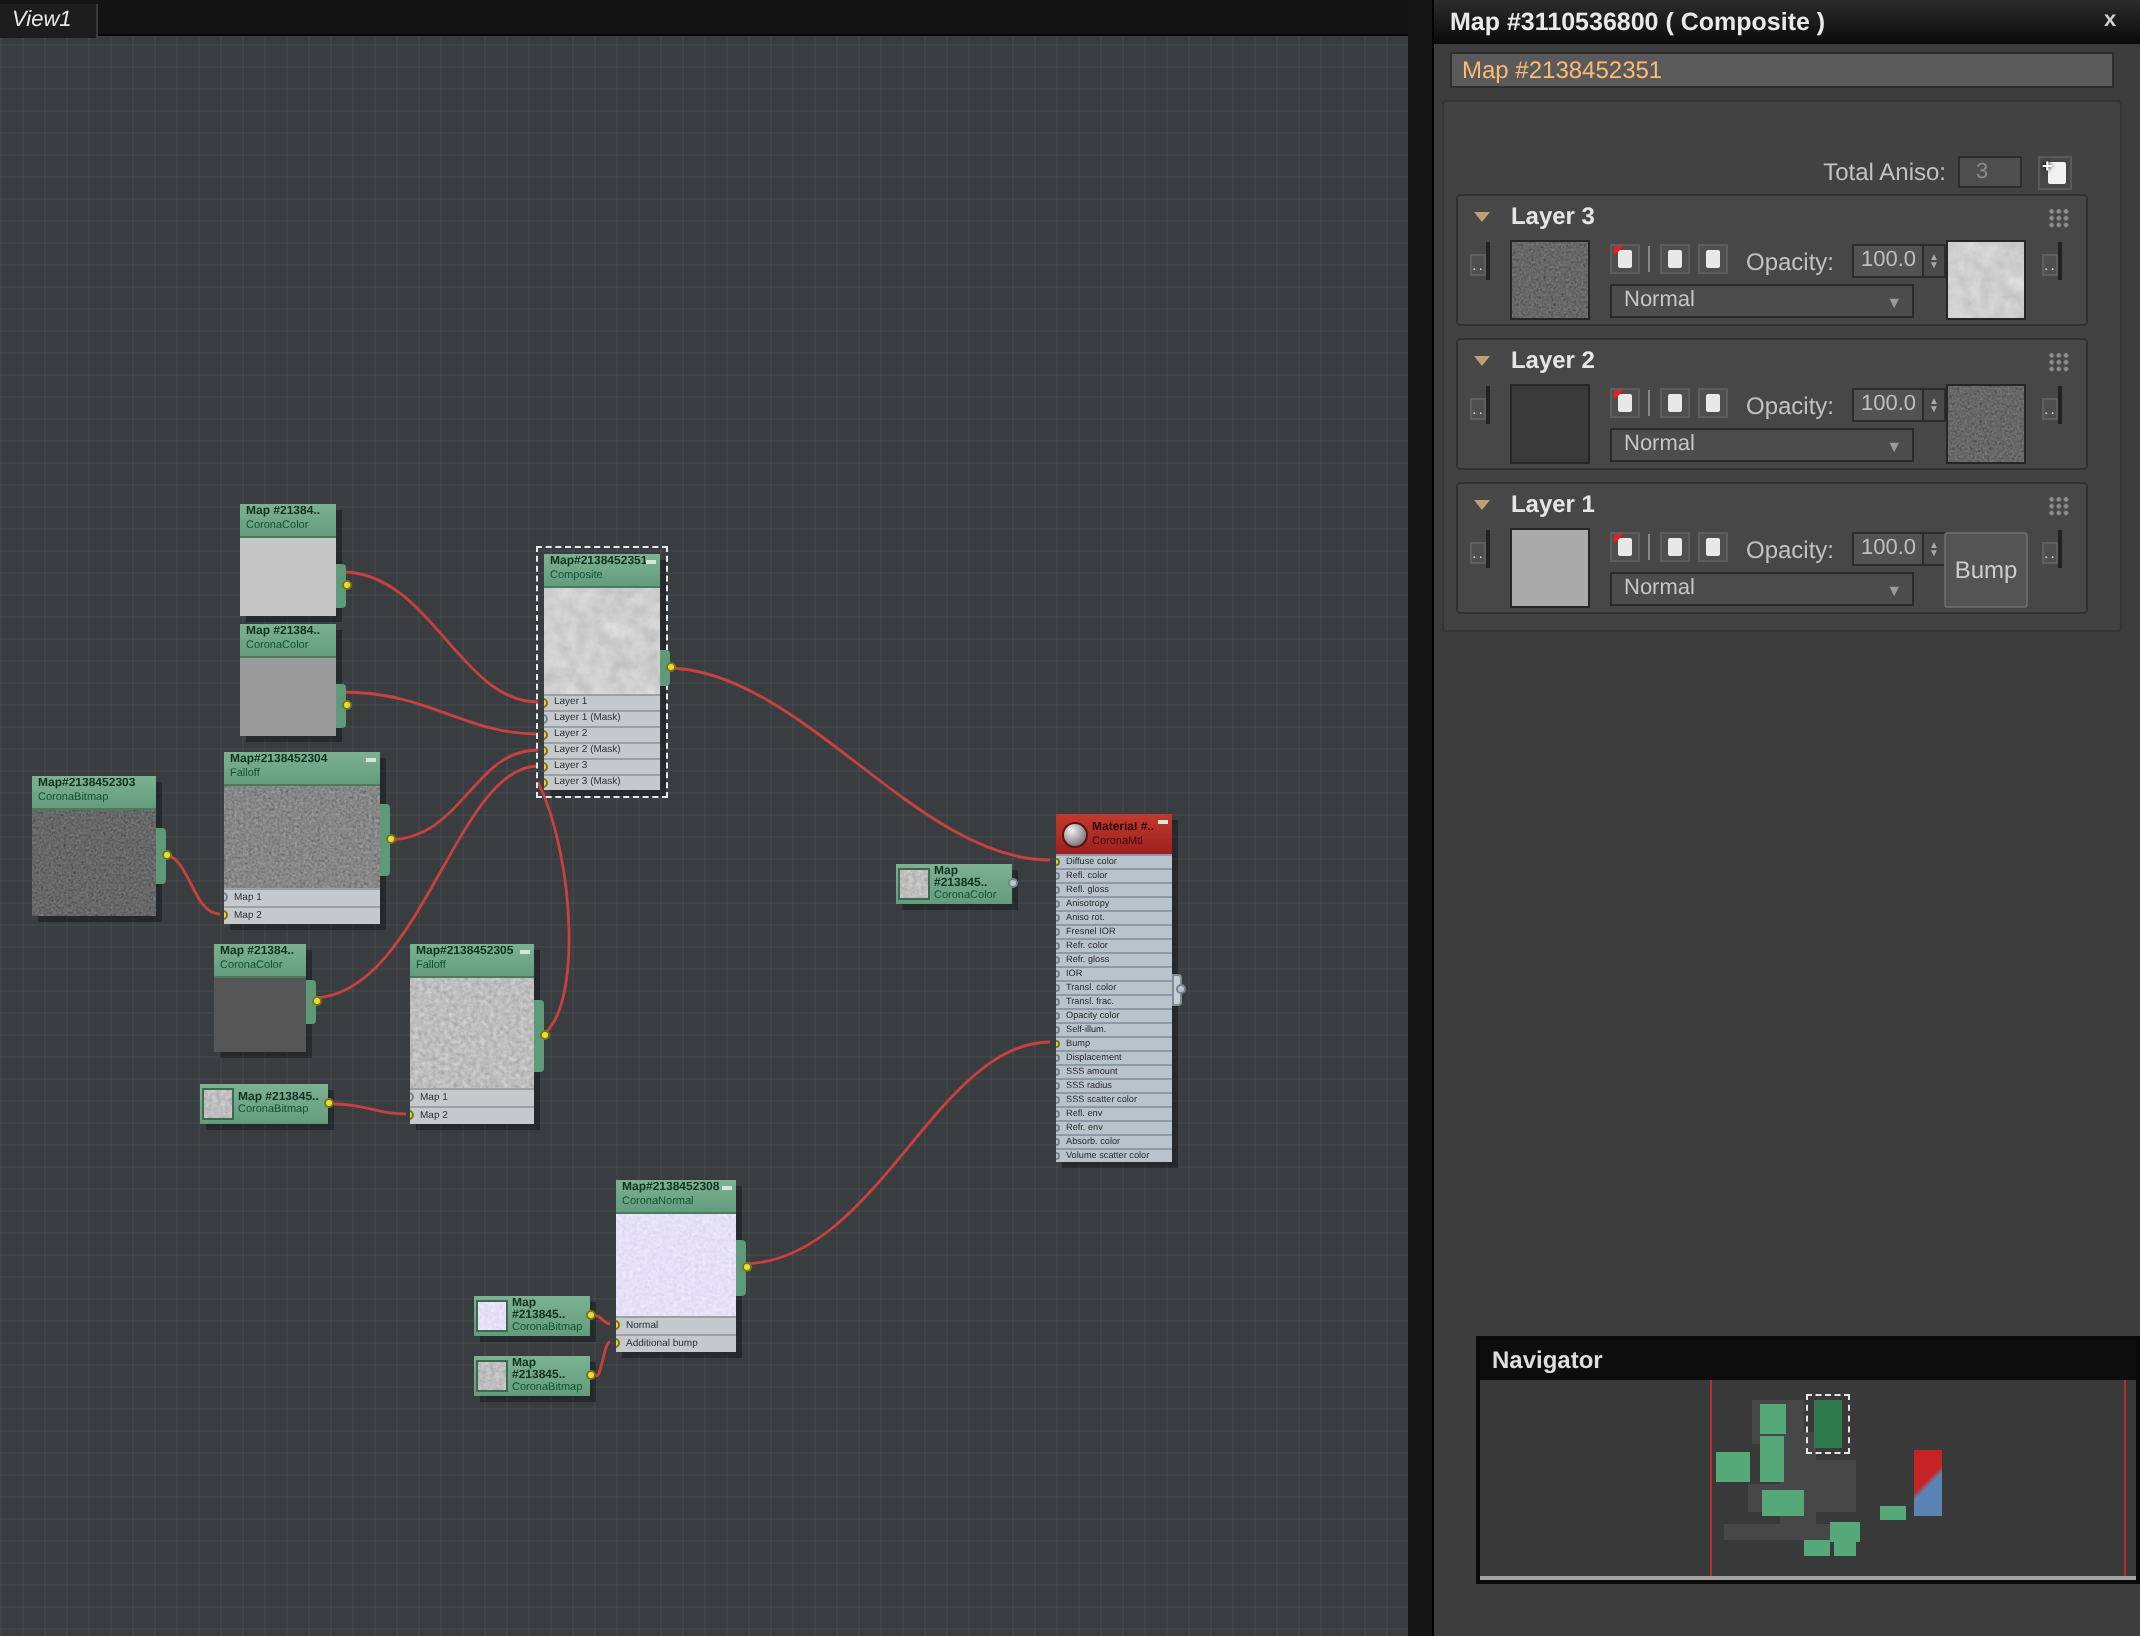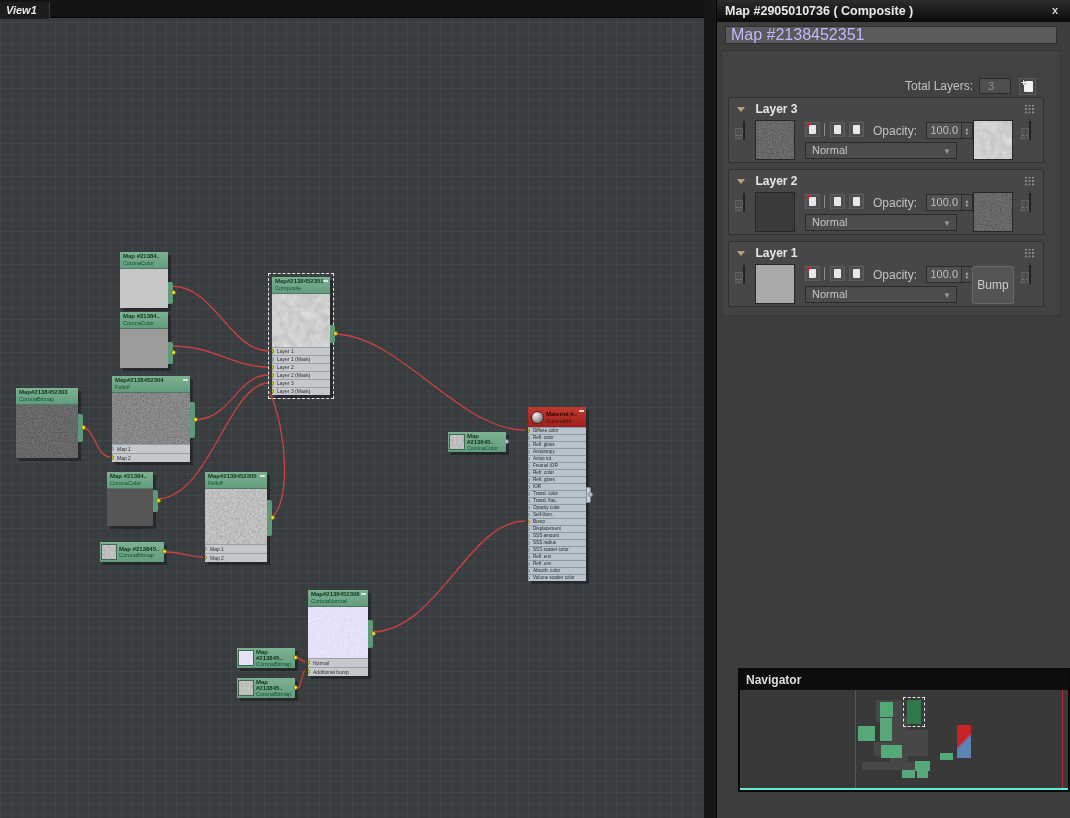--- a/index.html
+++ b/index.html
@@ -10,21 +10,21 @@
   
   #view { position:absolute; left:0; top:0; width:704px; height:818px;
     background-color:#3a3d3f;
     background-image:linear-gradient(rgba(255,255,255,.035) 1px,transparent 1px),
                      linear-gradient(90deg,rgba(255,255,255,.035) 1px,transparent 1px);
     background-size:11px 11px; }
   #gutter { position:absolute; left:704px; top:0; width:12px; height:818px; background:#161616; }
   #tabbar { position:absolute; left:0; top:0; width:704px; height:18px; background:#131313;
     border-bottom:1px solid #050505; z-index:6; }
   .tab { display:inline-block; height:17px; line-height:16px; padding:0 12px 0 6px;
-    color:#e8e8e8; font-size:11px; font-weight:bold; font-style:italic;
+    color:#e8e8e8; font-size:11px; font-weight:normal; font-style:italic;
     background:#1d1d1d; border-right:1px solid #3a3a3a; }
 
   #wires { position:absolute; left:0; top:0; width:704px; height:818px; pointer-events:none; z-index:2; }
   #wires path { stroke:#c94040; stroke-width:1.4; fill:none; }
 
   
   .node { position:absolute; z-index:3; box-shadow:3px 3px 0 rgba(15,17,19,.45);
     font-family:"Liberation Sans", sans-serif; }
   .node .hdr { height:16px; padding:1px 3px; background:linear-gradient(#7cb292,#639c7d);
     overflow:hidden; position:relative; }
@@ -84,21 +84,21 @@
   #n-material .outtab { background:#c3ced6; border:1px solid #7e8c96; }
 
   
   #panel { position:absolute; left:716px; top:0; width:354px; height:818px;
     background:#3d3d3d; border-left:1px solid #000; }
   #panel-title { height:22px; background:linear-gradient(#2c2c2c,#0a0a0a); color:#e9e9e9;
     font-size:12.5px; font-weight:bold; line-height:22px; padding-left:8px; position:relative; }
   #panel-close { position:absolute; right:8px; top:0; width:14px; height:22px; line-height:21px;
     text-align:center; color:#cfcfcf; font-size:11px; font-weight:bold; }
   #name-field { position:absolute; left:8px; top:26px; width:332px; height:18px;
-    background:#5a5a5a; border:1px solid #2e2e2e; color:#c4b5fd; font-size:16px;
+    background:#5a5a5a; border:1px solid #2e2e2e; color:#fdba74; font-size:12px;
     line-height:16px; padding-left:5px; }
   #rollout { position:absolute; left:4px; top:50px; width:340px; height:266px;
     background:#424242; border:1px solid #353535; border-radius:2px; }
   .roll-hdr { position:relative; height:22px; line-height:22px; }
   .arrow { display:inline-block; width:0; height:0; border-left:4px solid transparent;
     border-right:4px solid transparent; border-top:5px solid #bfa06f; margin:0 6px 1px 8px; }
   .roll-hdr .rtitle { color:#e6e6e6; font-size:12.5px; font-weight:bold; }
   .grip { position:absolute; right:8px; top:7px; width:11px; height:10px;
     background-image:radial-gradient(#909090 1px, transparent 1.3px); background-size:3.6px 3.4px; }
   #total-row { position:absolute; right:24px; top:26px; height:18px; display:flex; align-items:center; }
@@ -136,21 +136,21 @@
   .spinarr { width:11px; height:17px; background:#4a4a4a; border:1px solid #2c2c2c; border-left:none;
     display:flex; flex-direction:column; align-items:center; justify-content:center; color:#a8a8a8; font-size:5px; line-height:4px; }
   .blend { position:absolute; height:17px; background:#4c4c4c; border:1px solid #2a2a2a;
     color:#c6c6c6; font-size:11px; line-height:15px; padding-left:6px; }
   .blend .dd { position:absolute; right:5px; top:1px; color:#9a9a9a; font-size:8px; }
   .nonebtn { position:absolute; width:42px; height:38px; background:#545454; border:1px solid #686868;
     border-radius:2px; color:#cccccc; font-size:12px; text-align:center; line-height:36px; }
 
   
   #navigator { position:absolute; left:738px; top:668px; width:332px; height:124px;
-    background:#5eead4; border:2px solid #0a0a0a; z-index:8; }
+    background:#a3a3a3; border:2px solid #0a0a0a; z-index:8; }
   #nav-title { height:20px; background:#0d0d0d; color:#dedede; font-size:12px; font-weight:bold;
     line-height:20px; padding-left:6px; }
   #nav-body { position:relative; width:100%; height:98px; background:#393939; overflow:hidden; }
   .nv { position:absolute; }
   .nv.dk { background:#474747; }
   .nv.gr { background:#55a877; }
   .nv.gd { background:#2e7a4c; }
   .redline { position:absolute; top:0; width:1px; height:98px; background:#b32e2e; }
   #nav-sel { position:absolute; border:1px dashed #e5e5e5; background:transparent; }
   #nav-mtl { background:linear-gradient(135deg,#c62424 46%,#5b84b5 54%); }
@@ -450,28 +450,28 @@
 
     <div id="tabbar">
       <span class="tab">View1</span>
     </div>
   </div>
 
   <div id="gutter"></div>
 
   <div id="panel">
     <div id="panel-title">
-      <span>Map #2905010736  ( Composite )</span>
+      <span>Map #3110536800  ( Composite )</span>
       <span id="panel-close">x</span>
     </div>
     <div id="name-field">Map #2138452351</div>
 
     <div id="rollout">
       <div id="total-row">
-        <span class="lbl">Total Layers:</span>
+        <span class="lbl">Total Aniso:</span>
         <span id="total-val">3</span>
         <span id="add-layer">
           <span class="pg"></span>
           <span class="pl">+</span>
         </span>
       </div>
 
       <div class="layerbox" id="layer3">
         <div class="roll-hdr">
           <span class="arrow"></span>

